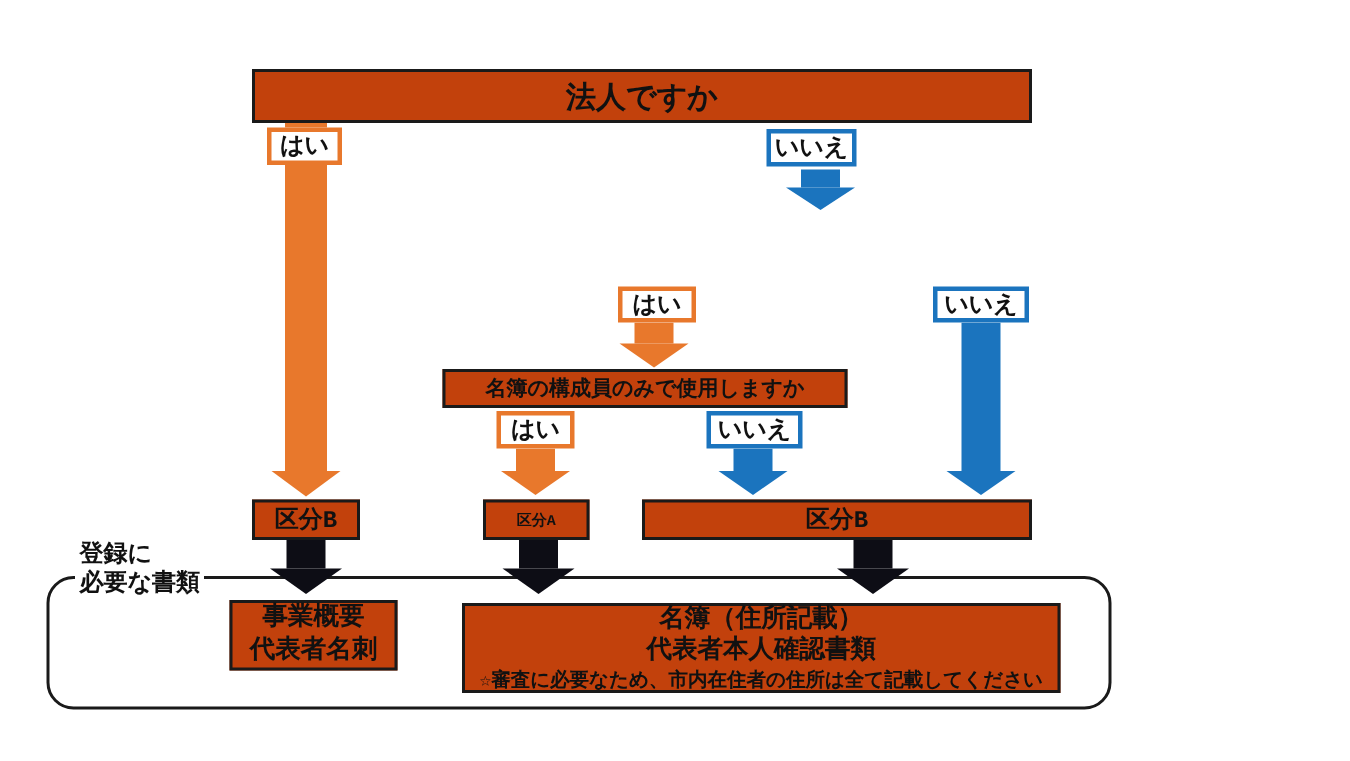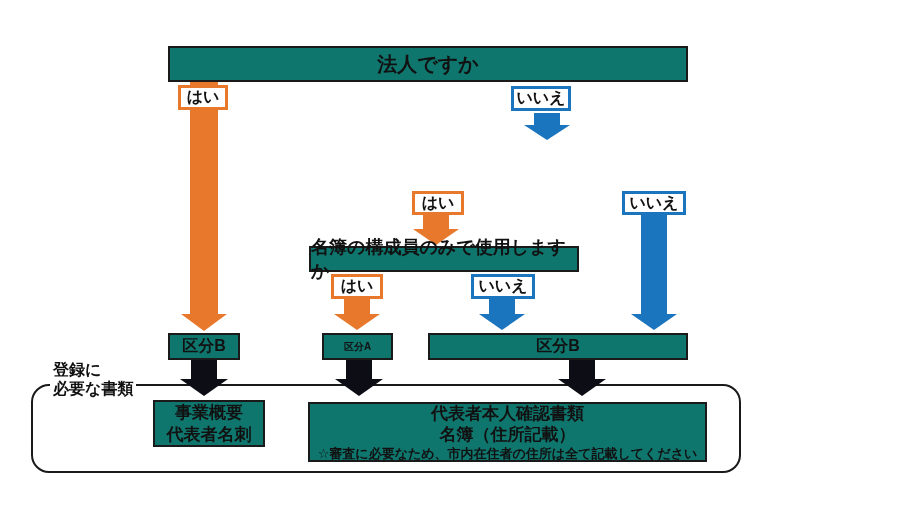--- a/index.html
+++ b/index.html
@@ -6,28 +6,28 @@
     --orange:#E8782C; --blue:#1B74BE; --arrow-black:#0d0d15;
     --border:#1a1a1a; --background:#ffffff;
   }
   html,body{margin:0;padding:0;background:var(--background);}
   .stage{
     position:relative;width:900px;height:507px;background:var(--background);
     font-family:"Liberation Sans","DejaVu Sans",sans-serif;
     font-weight:bold;color:#111;overflow:hidden;
   }
   .box{
-    position:absolute;background:#0f766e;border:2.5px solid var(--border);
+    position:absolute;background:#c2410c;border:2.5px solid var(--border);
     box-sizing:border-box;display:flex;flex-direction:column;
-    align-items:center;justify-content:center;
+    align-items:center;justify-content:center;text-align:center;font-family:Liberation Mono, monospace;
   }
   
   .q1{left:168px;top:46px;width:520px;height:36px;font-size:20px;z-index:2;}
   .q2{left:422px;top:140px;width:266px;height:47px;font-size:15px;line-height:21px;z-index:2;}
-  .q3{left:309px;top:246px;width:270px;height:26px;font-size:18px;z-index:2;}
+  .q3{left:295px;top:246px;width:270px;height:26px;font-size:14px;z-index:2;}
   
   .k1{left:168px;top:333px;width:72px;height:27px;font-size:16px;z-index:2;}
   .k2{left:322px;top:333px;width:71px;height:27px;font-size:10px;z-index:2;}
   .k3{left:428px;top:333px;width:260px;height:27px;font-size:16px;z-index:2;}
   
   .tag{
     position:absolute;background:#fff;box-sizing:border-box;font-size:16px;
     display:flex;align-items:center;justify-content:center;z-index:3;
   }
   .tag.yes{border:3px solid var(--orange);}
@@ -159,18 +159,18 @@
   <div class="ar black b3">
       <span class="sh"></span>
       <span class="hd"></span>
     </div>
 
   <div class="box d1">
     <span>事業概要</span>
     <span>代表者名刺</span>
   </div>
   <div class="box d2">
+    <span class="big">名簿（住所記載）</span>
     <span class="big">代表者本人確認書類</span>
-    <span class="big">名簿（住所記載）</span>
     <span class="note">☆審査に必要なため、市内在住者の住所は全て記載してください</span>
   </div>
 
 </div>
 
 </body></html>

